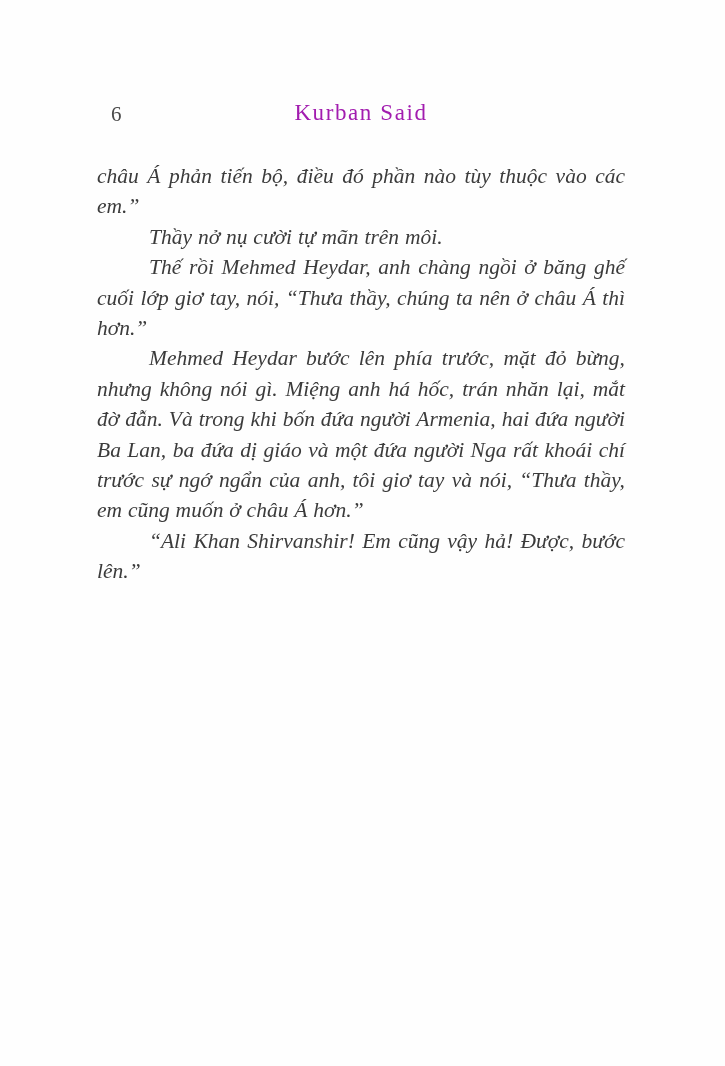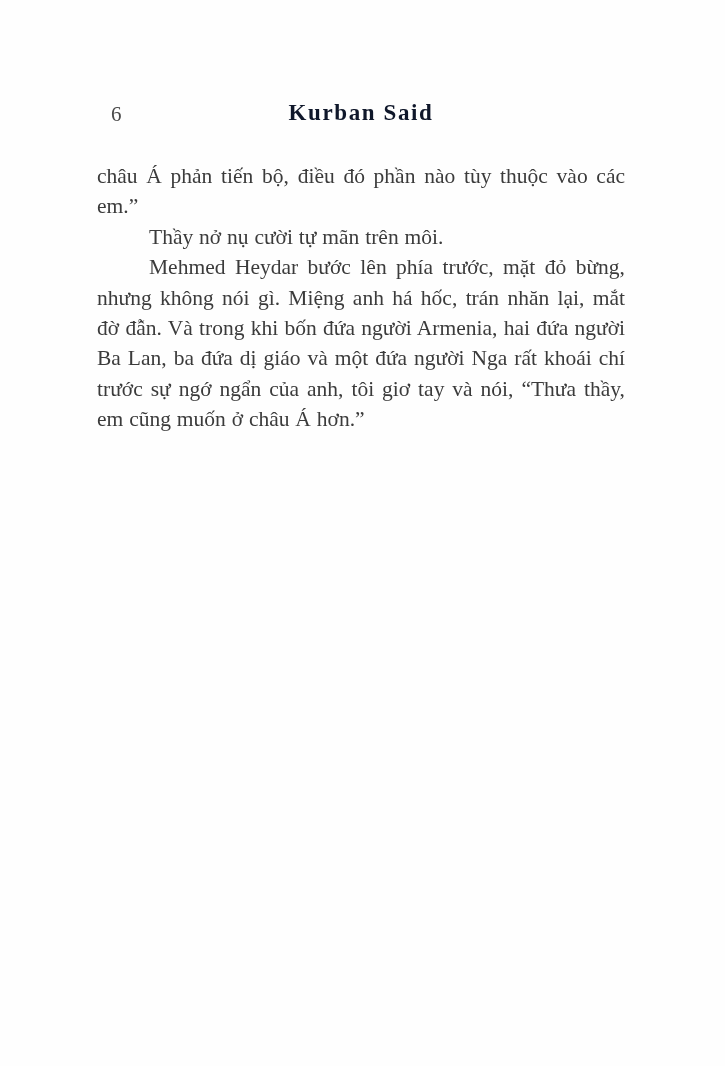--- a/index.html
+++ b/index.html
@@ -32,26 +32,27 @@
     color: #4a4a4a;
   }
   .author {
     position: absolute;
     left: 0;
     right: 0;
     top: 0;
     text-align: center;
     font-size: 23px;
     letter-spacing: 1.6px;
-    font-weight: 700;
-    color: #0f172a;
+    font-weight: 400;
+    color: #a21caf;
   }
   .body-text {
     font-size: 21.5px;
     line-height: 30.4px;
+    font-style: italic;
   }
   .para {
     margin: 0;
     text-align: justify;
     word-spacing: 0.5px;
   }
   .para.indent {
     text-indent: 52px;
   }
 </style>
@@ -61,16 +62,18 @@
 <div class="page">
 
   <header class="running-header">
     <span class="page-number">6</span>
     <span class="author">Kurban Said</span>
   </header>
 
   <main class="body-text">
     <p class="para">châu Á phản tiến bộ, điều đó phần nào tùy thuộc vào các em.”</p>
     <p class="para indent">Thầy nở nụ cười tự mãn trên môi.</p>
+    <p class="para indent">Thế rồi Mehmed Heydar, anh chàng ngồi ở băng ghế cuối lớp giơ tay, nói, “Thưa thầy, chúng ta nên ở châu Á thì hơn.”</p>
     <p class="para indent">Mehmed Heydar bước lên phía trước, mặt đỏ bừng, nhưng không nói gì. Miệng anh há hốc, trán nhăn lại, mắt đờ đẫn. Và trong khi bốn đứa người Armenia, hai đứa người Ba Lan, ba đứa dị giáo và một đứa người Nga rất khoái chí trước sự ngớ ngẩn của anh, tôi giơ tay và nói, “Thưa thầy, em cũng muốn ở châu Á hơn.”</p>
+    <p class="para indent">“Ali Khan Shirvanshir! Em cũng vậy hả! Được, bước lên.”</p>
   </main>
 
 </div>
 
 </body></html>

